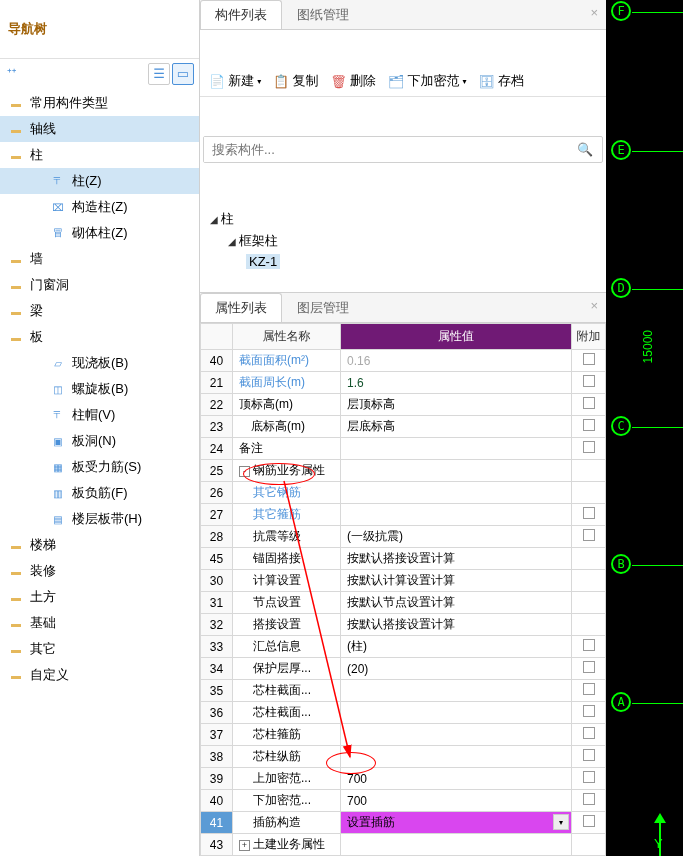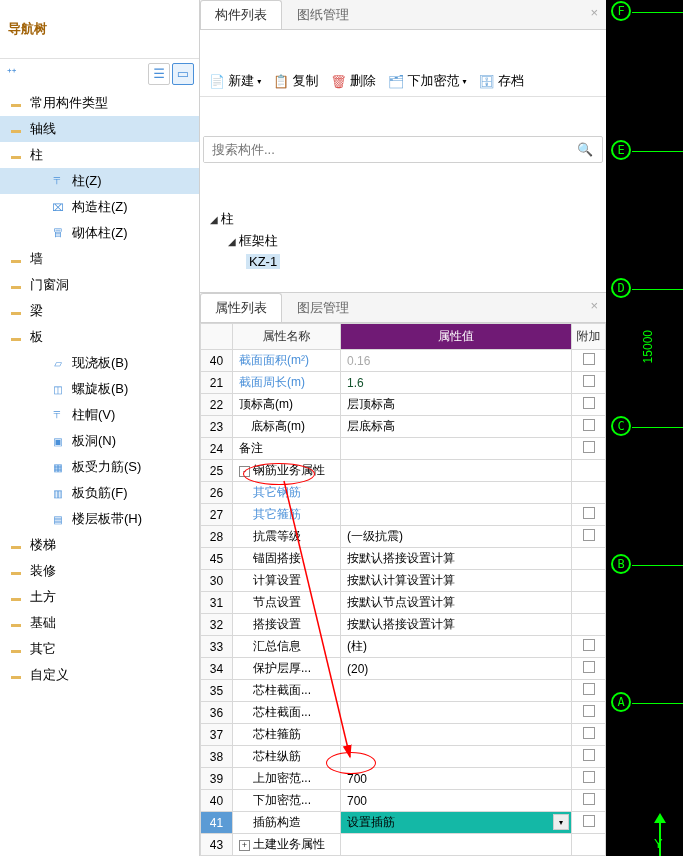--- a/index.html
+++ b/index.html
@@ -141,21 +141,21 @@
     }
     .prop-table td.row-num { text-align: center; background: #f9f9f9; width:32px; }
     .prop-table .row-selected td.row-num { background: #5b9bd5; color:#fff; }
     .prop-table td.name-cell { width: 108px; }
     .prop-table td.link-text { color: #4a90d9; }
     .prop-table td.addon-cell { width: 34px; text-align:center; }
     .checkbox { width:12px; height:12px; border:1px solid #999; display:inline-block; }
     
     .expand-box { width:11px; height:11px; border:1px solid #888; display:inline-flex; align-items:center; justify-content:center; font-size:9px; line-height:9px; margin-right:3px; color:#333;}
     
-    .dropdown-cell { background:#14b8a6; position:relative; }
+    .dropdown-cell { background:#d946ef; position:relative; }
     .drop-arrow { position:absolute; right:2px; top:2px; width:16px; height:16px; border:1px solid #ccc; background:#eee; display:flex; align-items:center; justify-content:center; font-size:8px; }
     
     .upper-comp { height: 298px; display:flex; flex-direction:column;gap:36px; }
     .lower-prop { flex:1; display:flex; flex-direction:column; border-top: 1px solid #d0d0d0;}
     .prop-body { overflow-y: auto; flex:1; }
     
     
     .cad-label {
       position: absolute;
       width: 20px; height: 20px;

